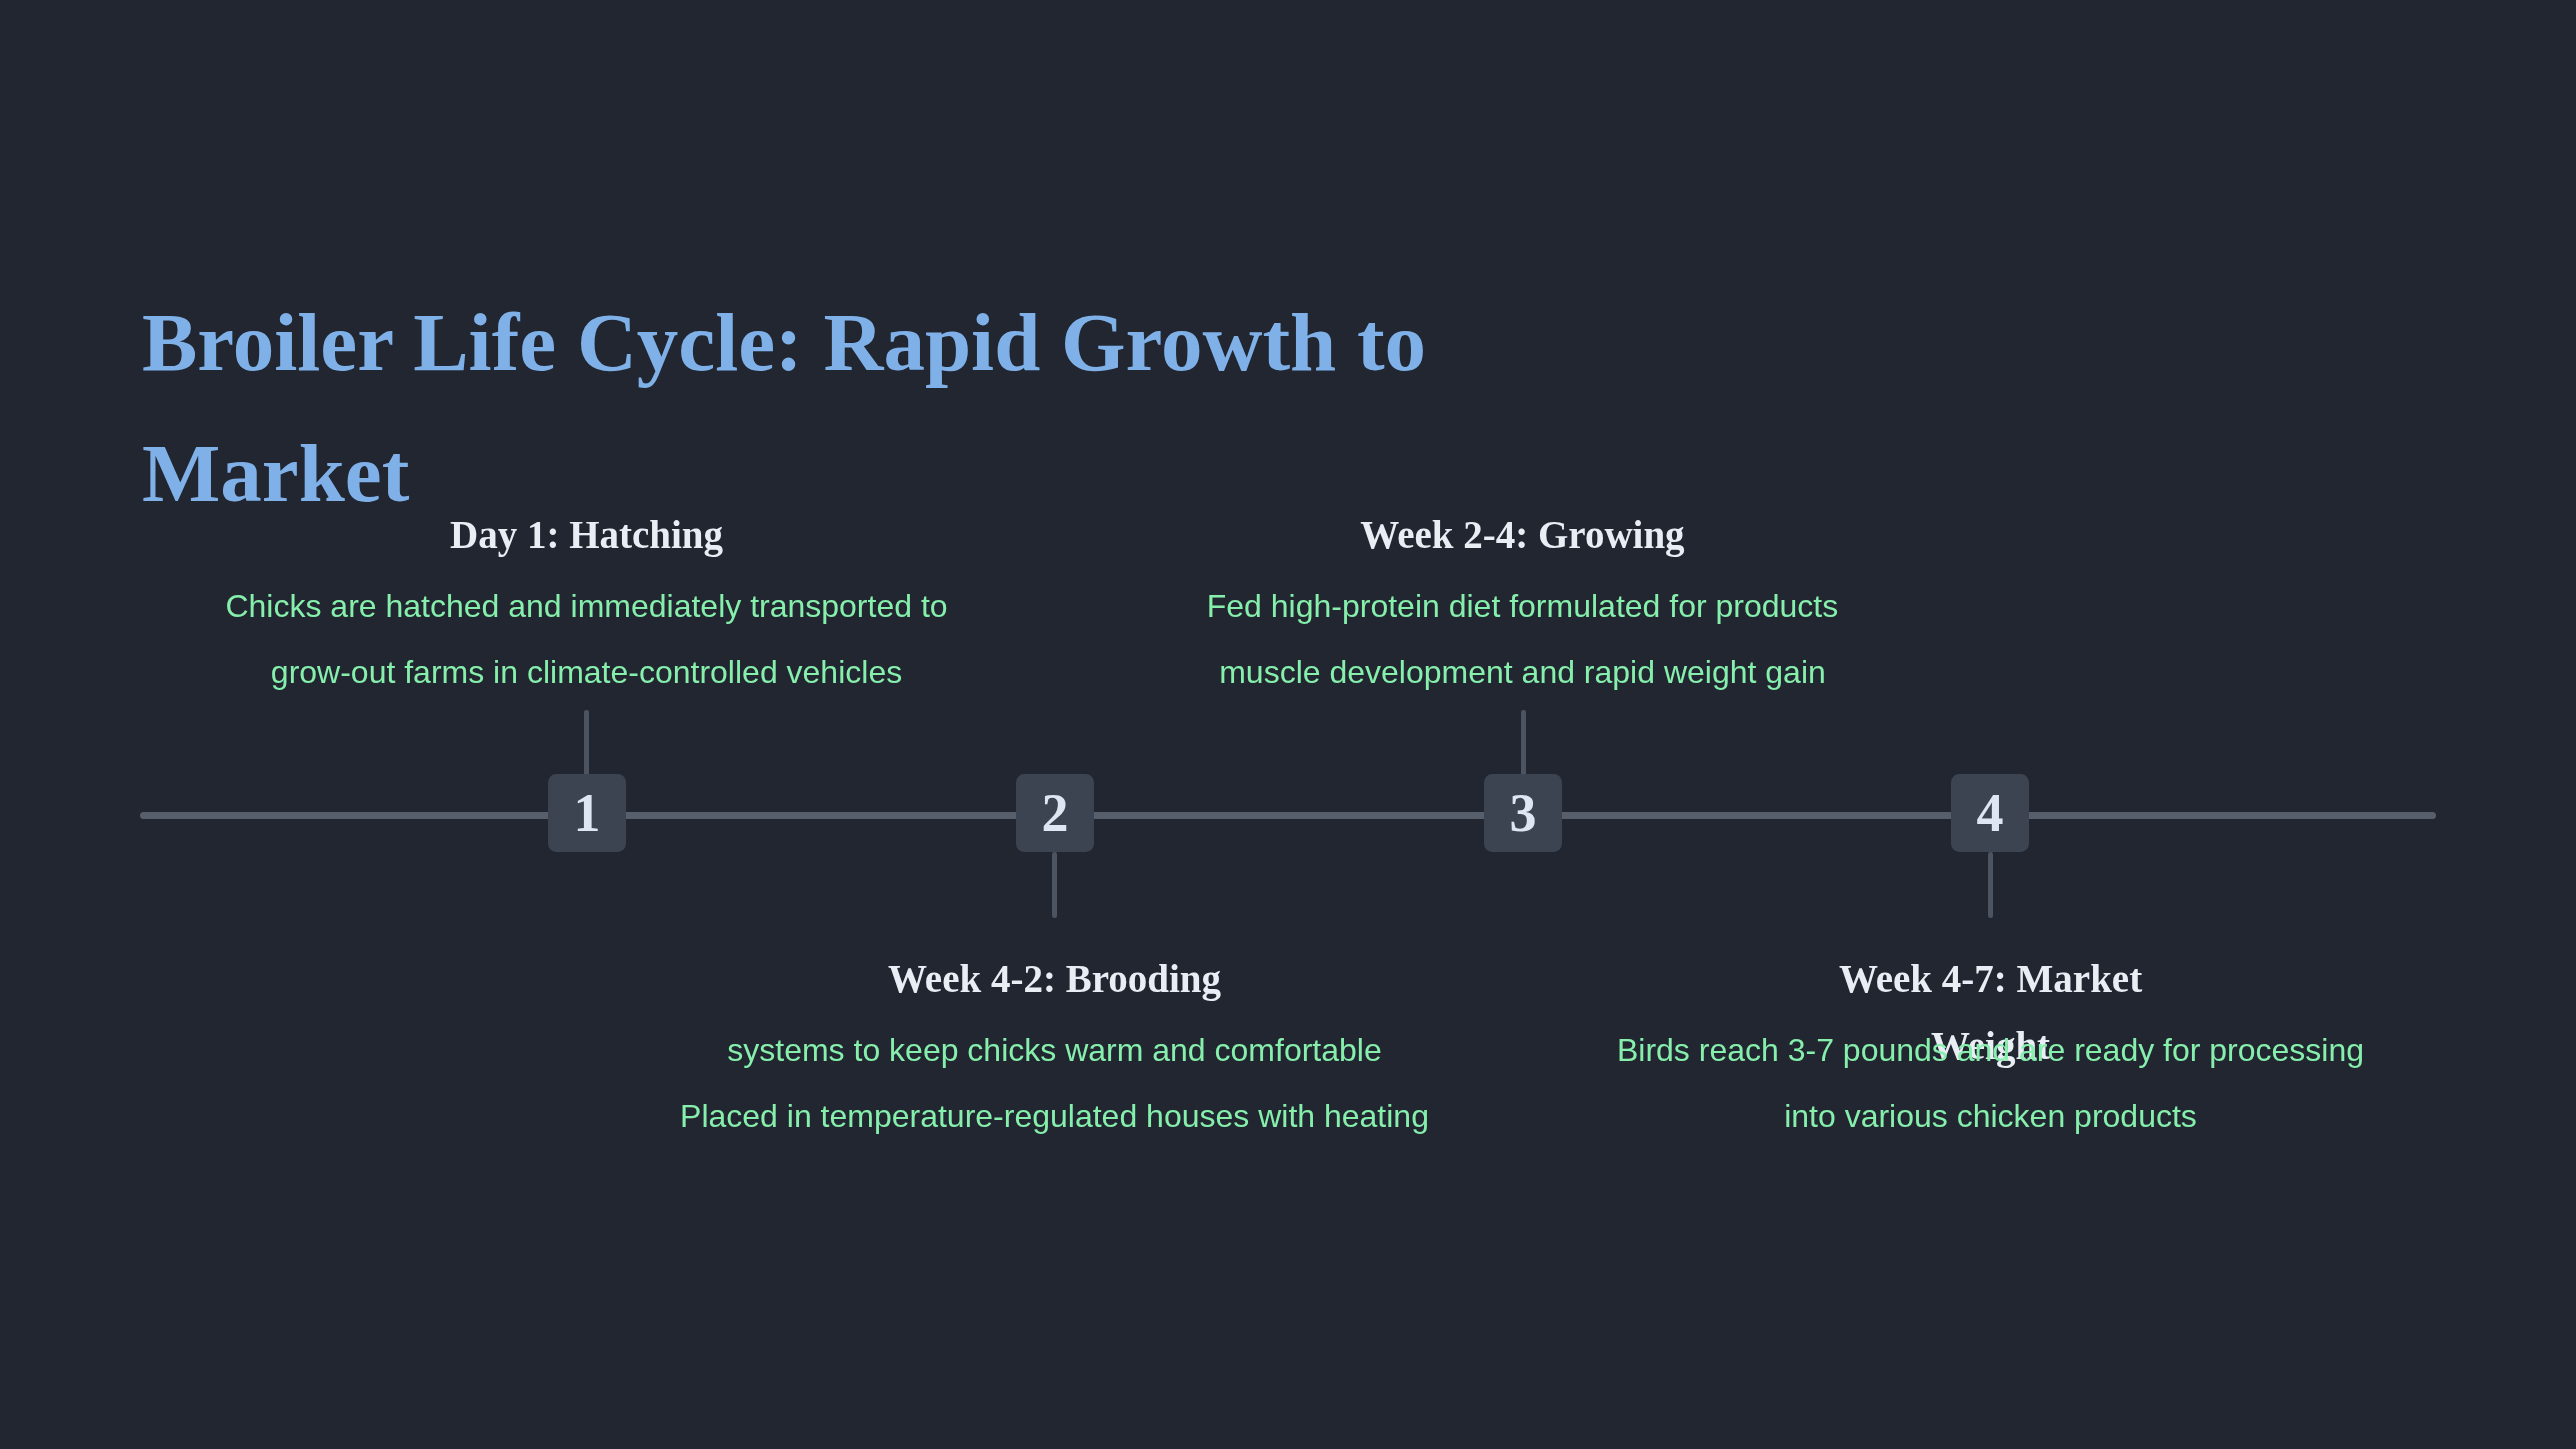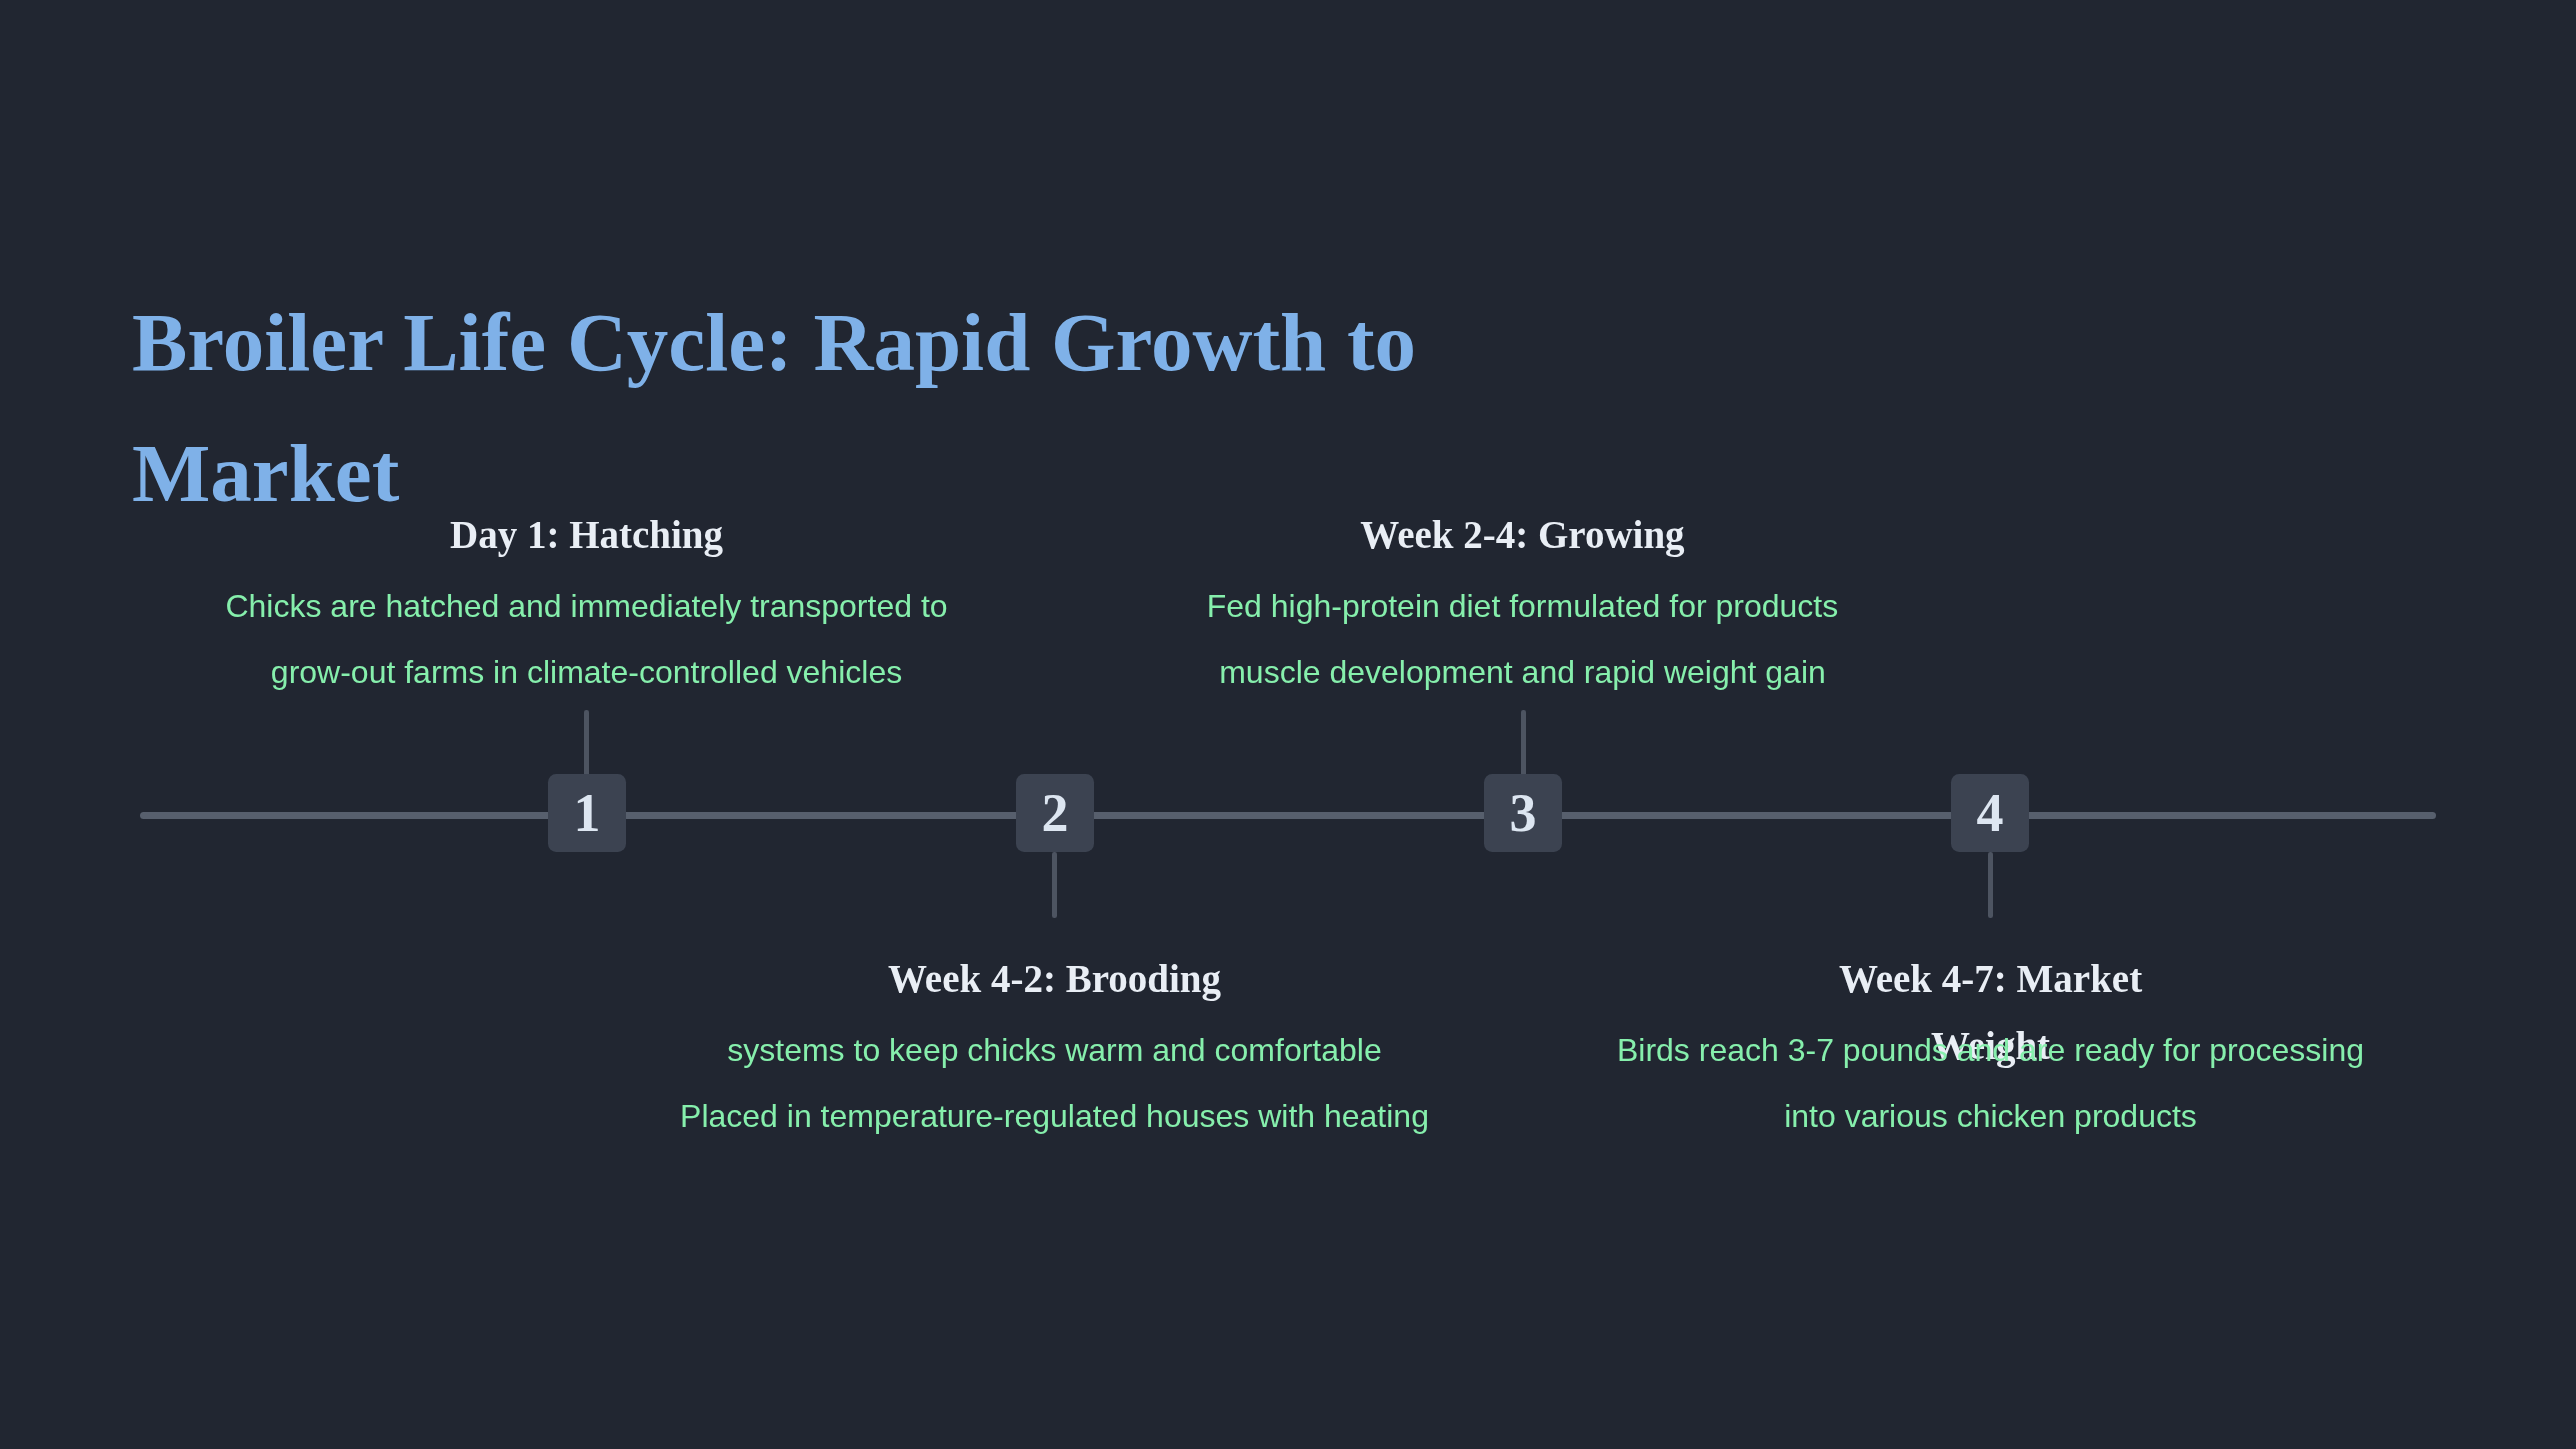--- a/index.html
+++ b/index.html
@@ -12,21 +12,21 @@
     width: 2576px;
     height: 1449px;
     overflow: hidden;
     background: #212631;
     font-family: "Liberation Sans", "DejaVu Sans", sans-serif;
   }
 
   
   .main-title {
     position: absolute;
-    left: 132px;
+    left: 142px;
     top: 277px;
     z-index: 5;
     font-family: "Liberation Serif", "DejaVu Serif", serif;
     font-weight: 700;
     font-size: 83px;
     color: #7fb1e8;
   }
   .main-title .t-line {
     line-height: 131px;
     white-space: nowrap;

